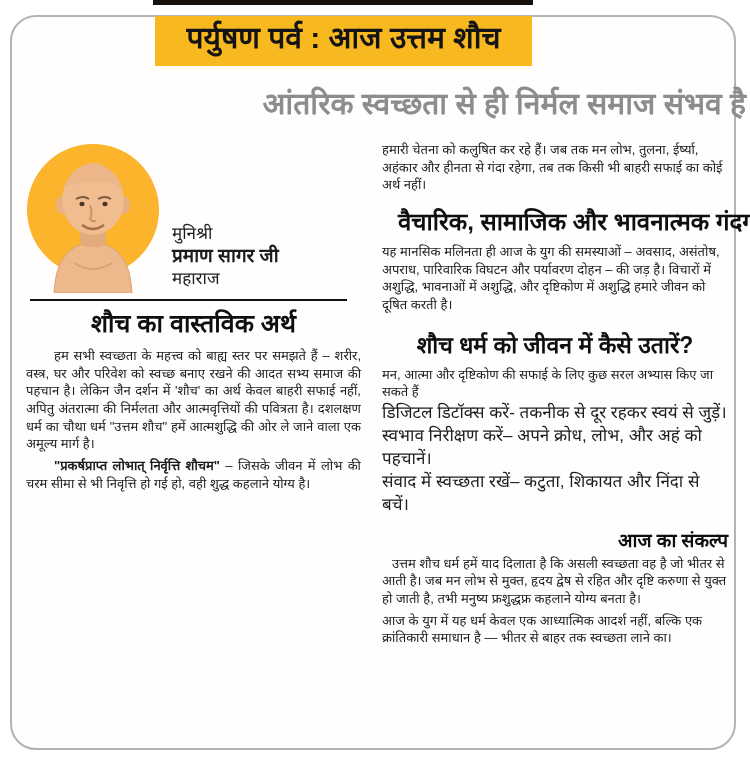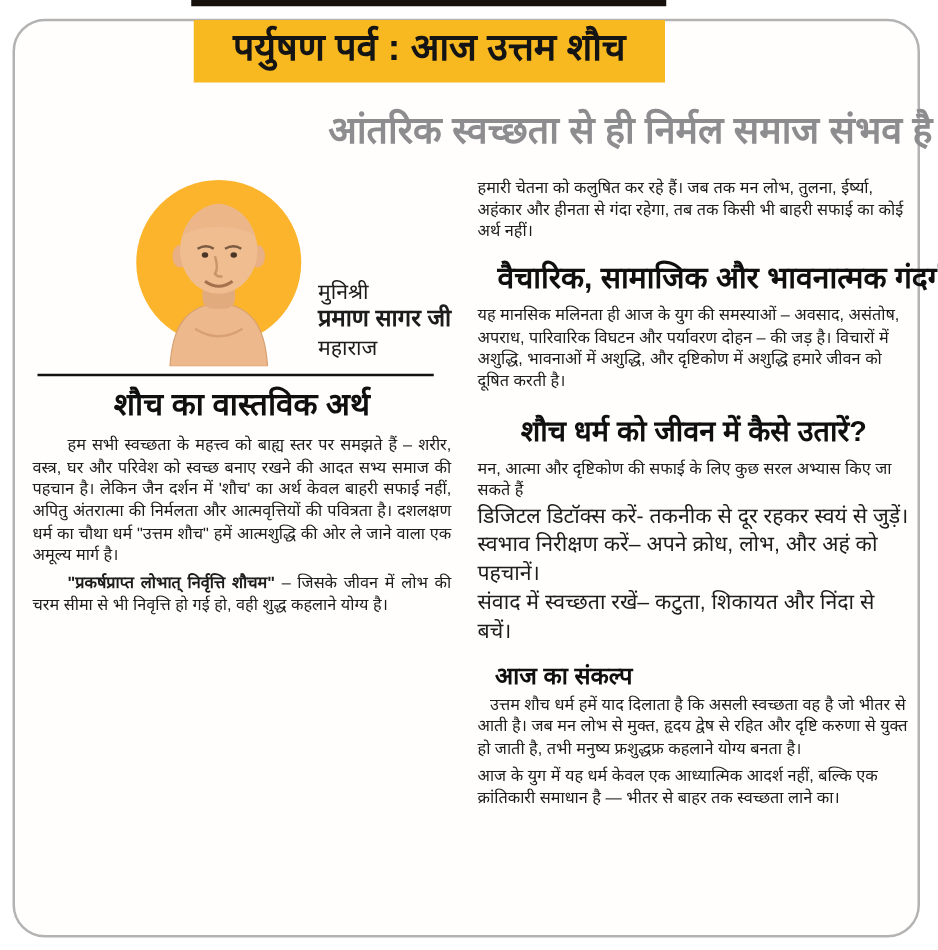--- a/index.html
+++ b/index.html
@@ -32,36 +32,36 @@
     white-space:nowrap;
   }
   .content {
     position:absolute; left:26px; top:141px; width:702px; z-index:2;
     display:flex; gap:21px;
   }
   .col-left { width:335px; }
   .col-right { width:346px; }
 
   
-  .author-block { display:flex; height:152px;justify-content:flex-end; }
+  .author-block { display:flex; height:152px; }
   .photo-wrap { width:138px; height:152px; position:relative; flex:0 0 auto; }
   .photo-wrap svg { position:absolute; left:0; top:2px; }
   .author-names { margin-left:8px; align-self:flex-end; padding-bottom:4px; line-height:1.25; }
   .author-prefix { font-size:17px; }
   .author-name { font-size:19px; font-weight:bold; }
   .author-suffix { font-size:17px; }
   .author-divider { border:none; border-top:2px solid #111; margin:6px 14px 2px 4px; }
 
   .h-center { text-align:center; font-weight:bold; color:#0f0f0f; }
   .h-left   { text-align:left;   font-weight:bold; color:#0f0f0f; }
   .hl1 { font-size:25px; margin:4px 0 8px 0; }
   .hl2 { font-size:24px; margin:14px 0 8px 0; }
   .hr1 { font-size:24px; margin:10px 0 6px 16px; white-space:nowrap; }
   .hr2 { font-size:23px; margin:14px 0 6px 0; }
-  .hr3 { font-size:19px; margin:10px 0 2px 14px; }
+  .hr3 { font-size:19px; margin:10px 0 2px 14px;text-align:right; }
 
   .para {
     font-size:13px; line-height:1.36; margin:0 0 4px 0; color:#1c1c1c;
   }
   .just { text-align:justify; }
   .ind  { text-indent:28px; }
   .ind-sm { text-indent:10px; }
   .list-line { font-size:17px; line-height:1.36; }
 </style>
 </head>

